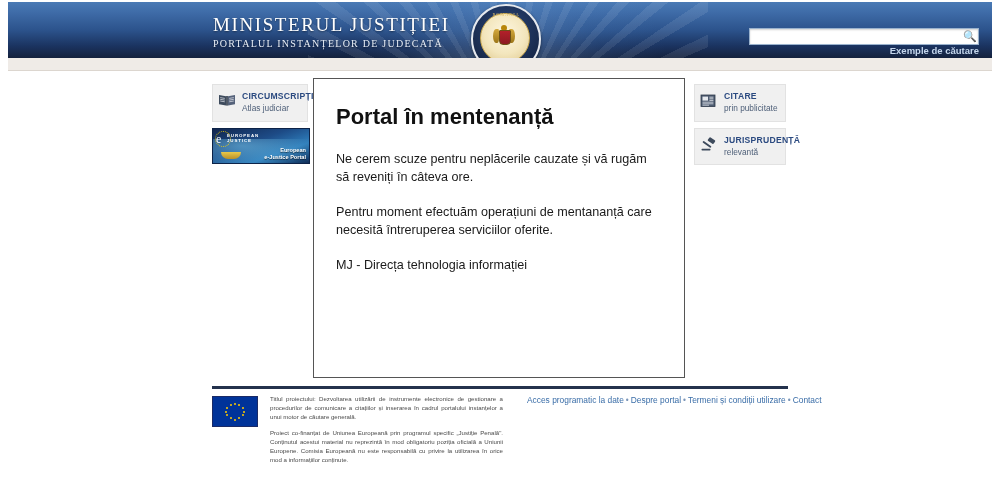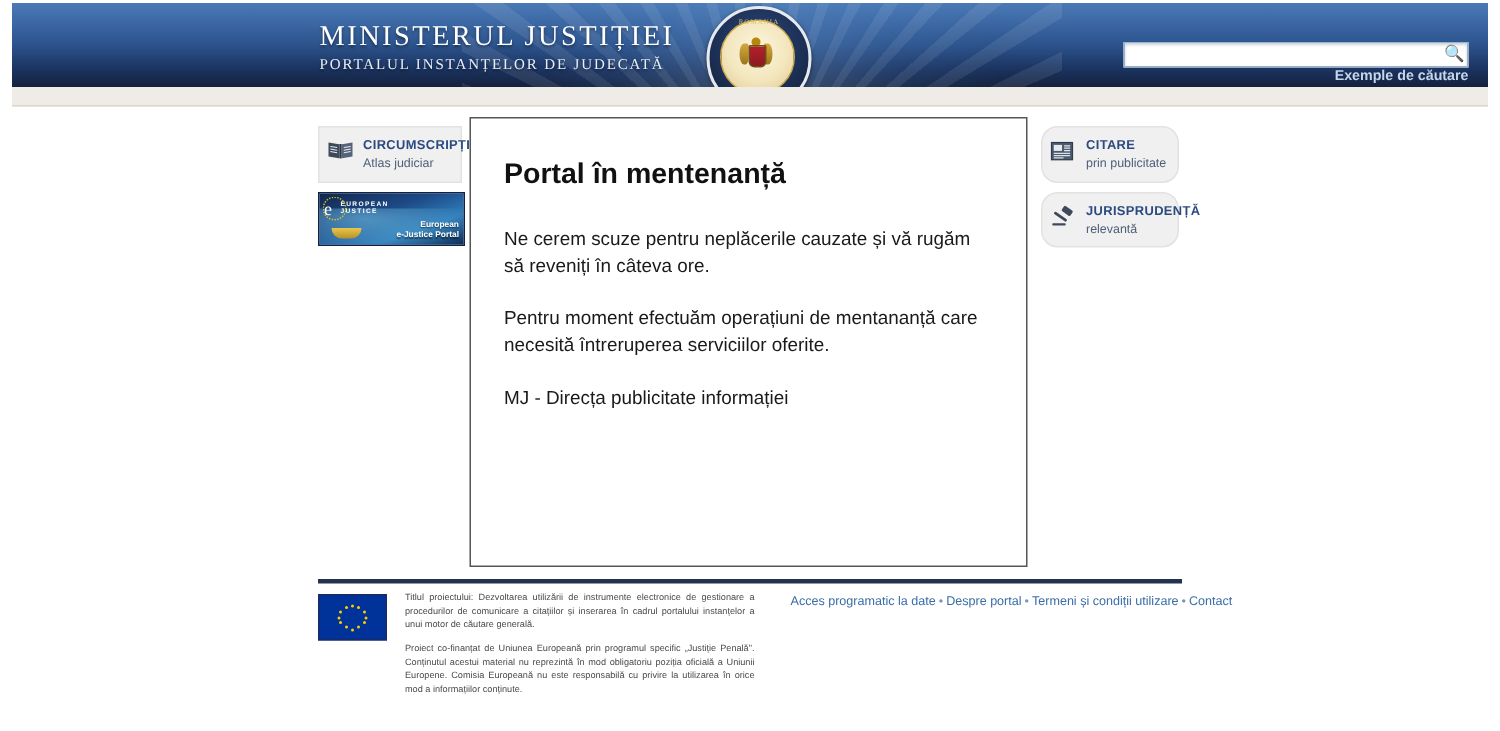--- a/index.html
+++ b/index.html
@@ -313,41 +313,41 @@
     width: 372px;
     height: 300px;
     background: #ffffff;
     border: 1px solid #555555;
     box-sizing: border-box;
   }
   .main-inner {
     padding: 26px 22px 0 22px;
   }
   .main-title {
-    font-size: 19px;
+    font-size: 22px;
     font-weight: bold;
     color: #111111;
     margin: 0 0 22px 0;
     line-height: 23px;
   }
   .main-para {
     font-size: 12.6px;
     color: #1a1a1a;
     line-height: 18px;
     margin: 0 0 17px 0;
   }
 
   
   .right-col {
     position: absolute;
     left: 694px;
     top: 84px;
     width: 92px;
   }
-  .right-col .side-box { background: #f0f0f0; border-radius: 11px; }
+  .right-col .side-box { background: #f0f0f0; }
 
   
   .footer-rule {
     position: absolute;
     left: 212px;
     top: 386px;
     width: 576px;
     height: 3px;
     background: #24324d;
   }
@@ -479,21 +479,21 @@
     </div>
   </div>
 
 </div>
 
 <div class="main-panel">
   <div class="main-inner">
     <h1 class="main-title">Portal în mentenanță</h1>
     <p class="main-para">Ne cerem scuze pentru neplăcerile cauzate și vă rugăm să reveniți în câteva ore.</p>
     <p class="main-para">Pentru moment efectuăm operațiuni de mentananță care necesită întreruperea serviciilor oferite.</p>
-    <p class="main-para">MJ - Direcța publicitate informației</p>
+    <p class="main-para">MJ - Direcța tehnologia informației</p>
   </div>
 </div>
 
 <div class="right-col">
 
   <div class="side-box">
     <span class="sb-icon">
       <svg width="17" height="15" viewBox="0 0 17 15">
         <rect x="1" y="2" width="14" height="11.5" fill="#4d5b70" stroke="#2f3a4a" stroke-width="0.8"></rect>
         <rect x="2.5" y="3.6" width="5.5" height="4" fill="#e6e9ee"></rect>

